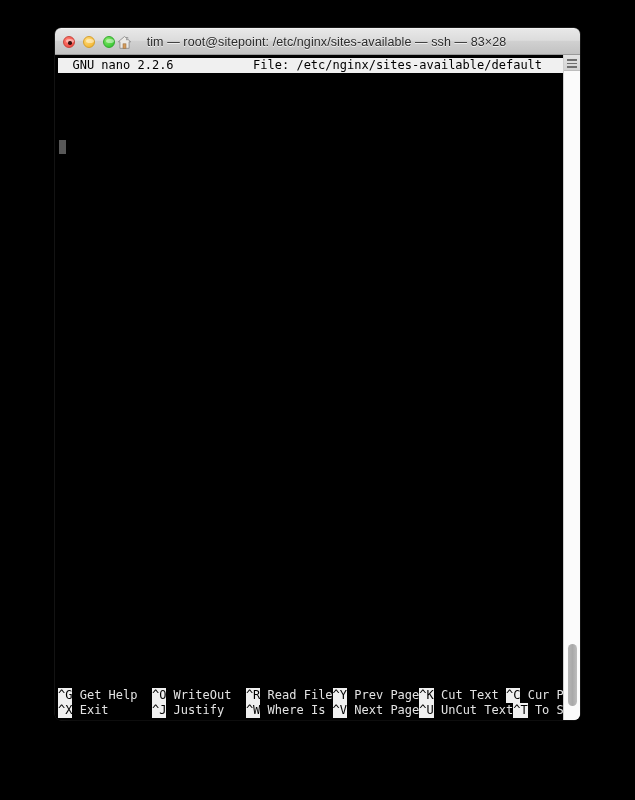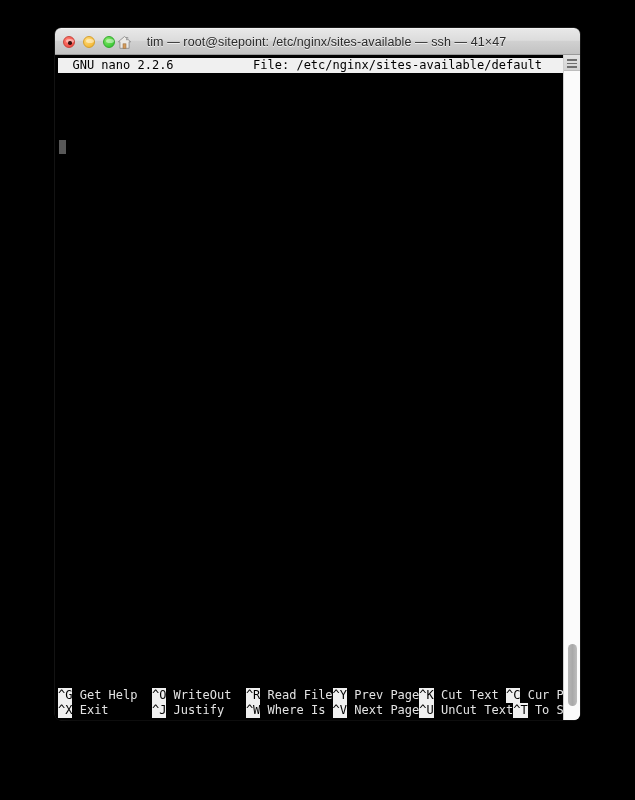--- a/index.html
+++ b/index.html
@@ -261,21 +261,21 @@
       <div class="light" id="minimize-button"></div>
       <div class="light" id="zoom-button"></div>
     </div>
 
     <svg id="proxy-icon" viewBox="0 0 16 16">
       <path d="M8 1.6 L14.6 7.2 L12.9 7.2 L12.9 14.2 L3.1 14.2 L3.1 7.2 L1.4 7.2 Z" fill="#eceae6" stroke="#8b8b8b" stroke-width="0.9" stroke-linejoin="round"></path>
       <rect x="6.4" y="9.4" width="3.2" height="4.8" fill="#d39a59" stroke="#9a7040" stroke-width="0.6"></rect>
       <rect x="9.9" y="2.6" width="1.7" height="2.6" fill="#dcdcdc" stroke="#8b8b8b" stroke-width="0.6"></rect>
     </svg>
 
-    <div id="title-text">tim — root@sitepoint: /etc/nginx/sites-available — ssh — 41×47</div>
+    <div id="title-text">tim — root@sitepoint: /etc/nginx/sites-available — ssh — 83×28</div>
   </div>
 
   <div id="terminal-body">
 
     <div id="nano-screen">
 
       <div id="nano-titlebar">
         <span class="inv">  GNU nano 2.2.6           File: /etc/nginx/sites-available/default              Modified  </span>
       </div>
 

